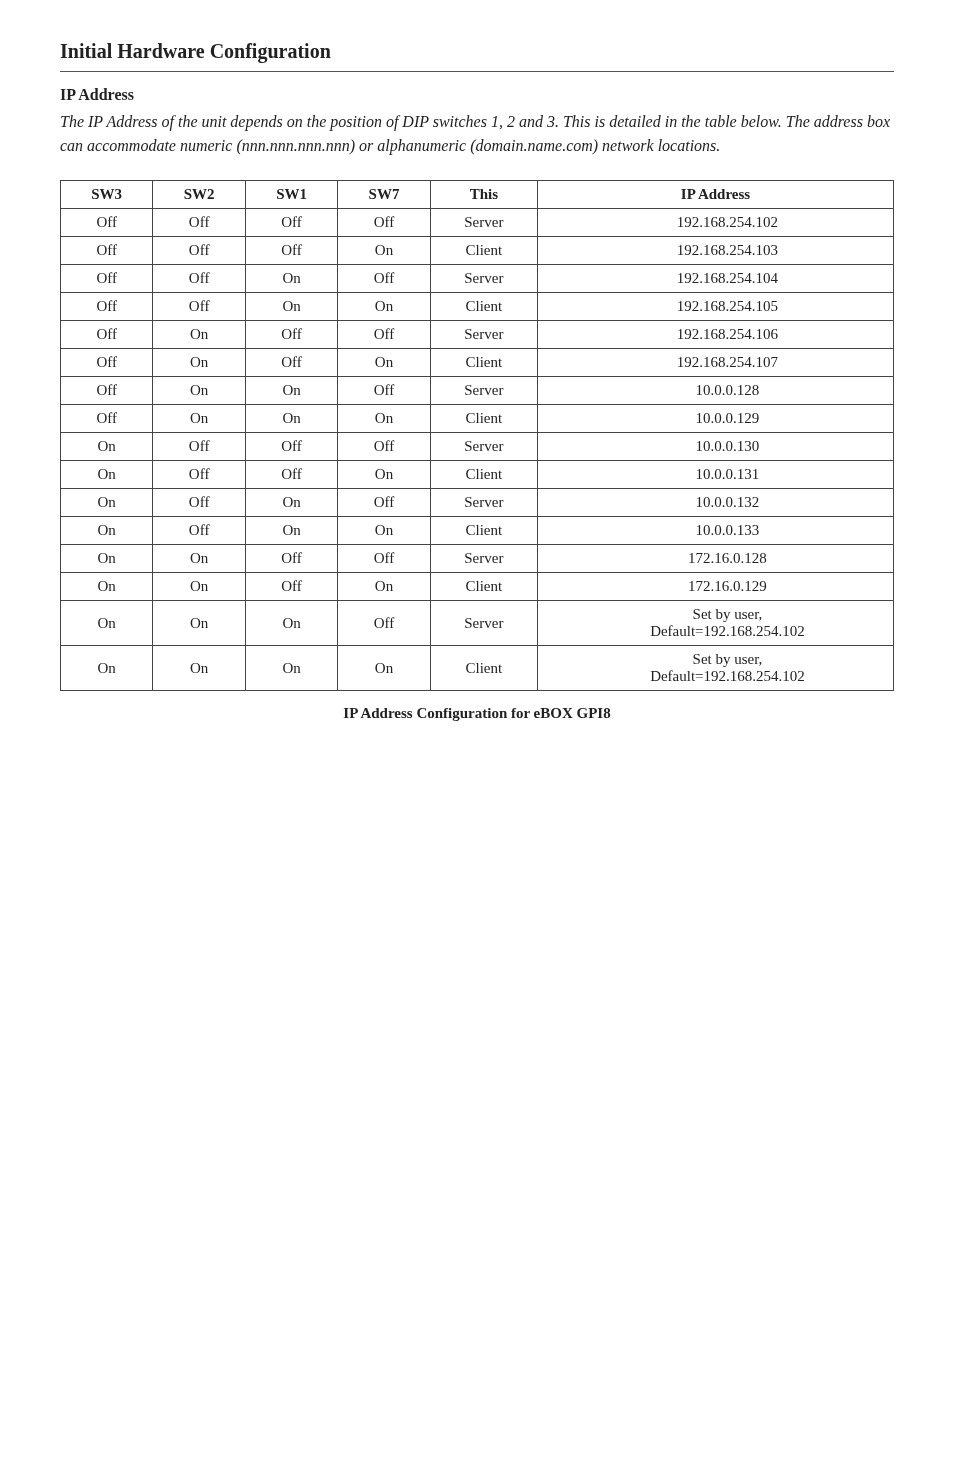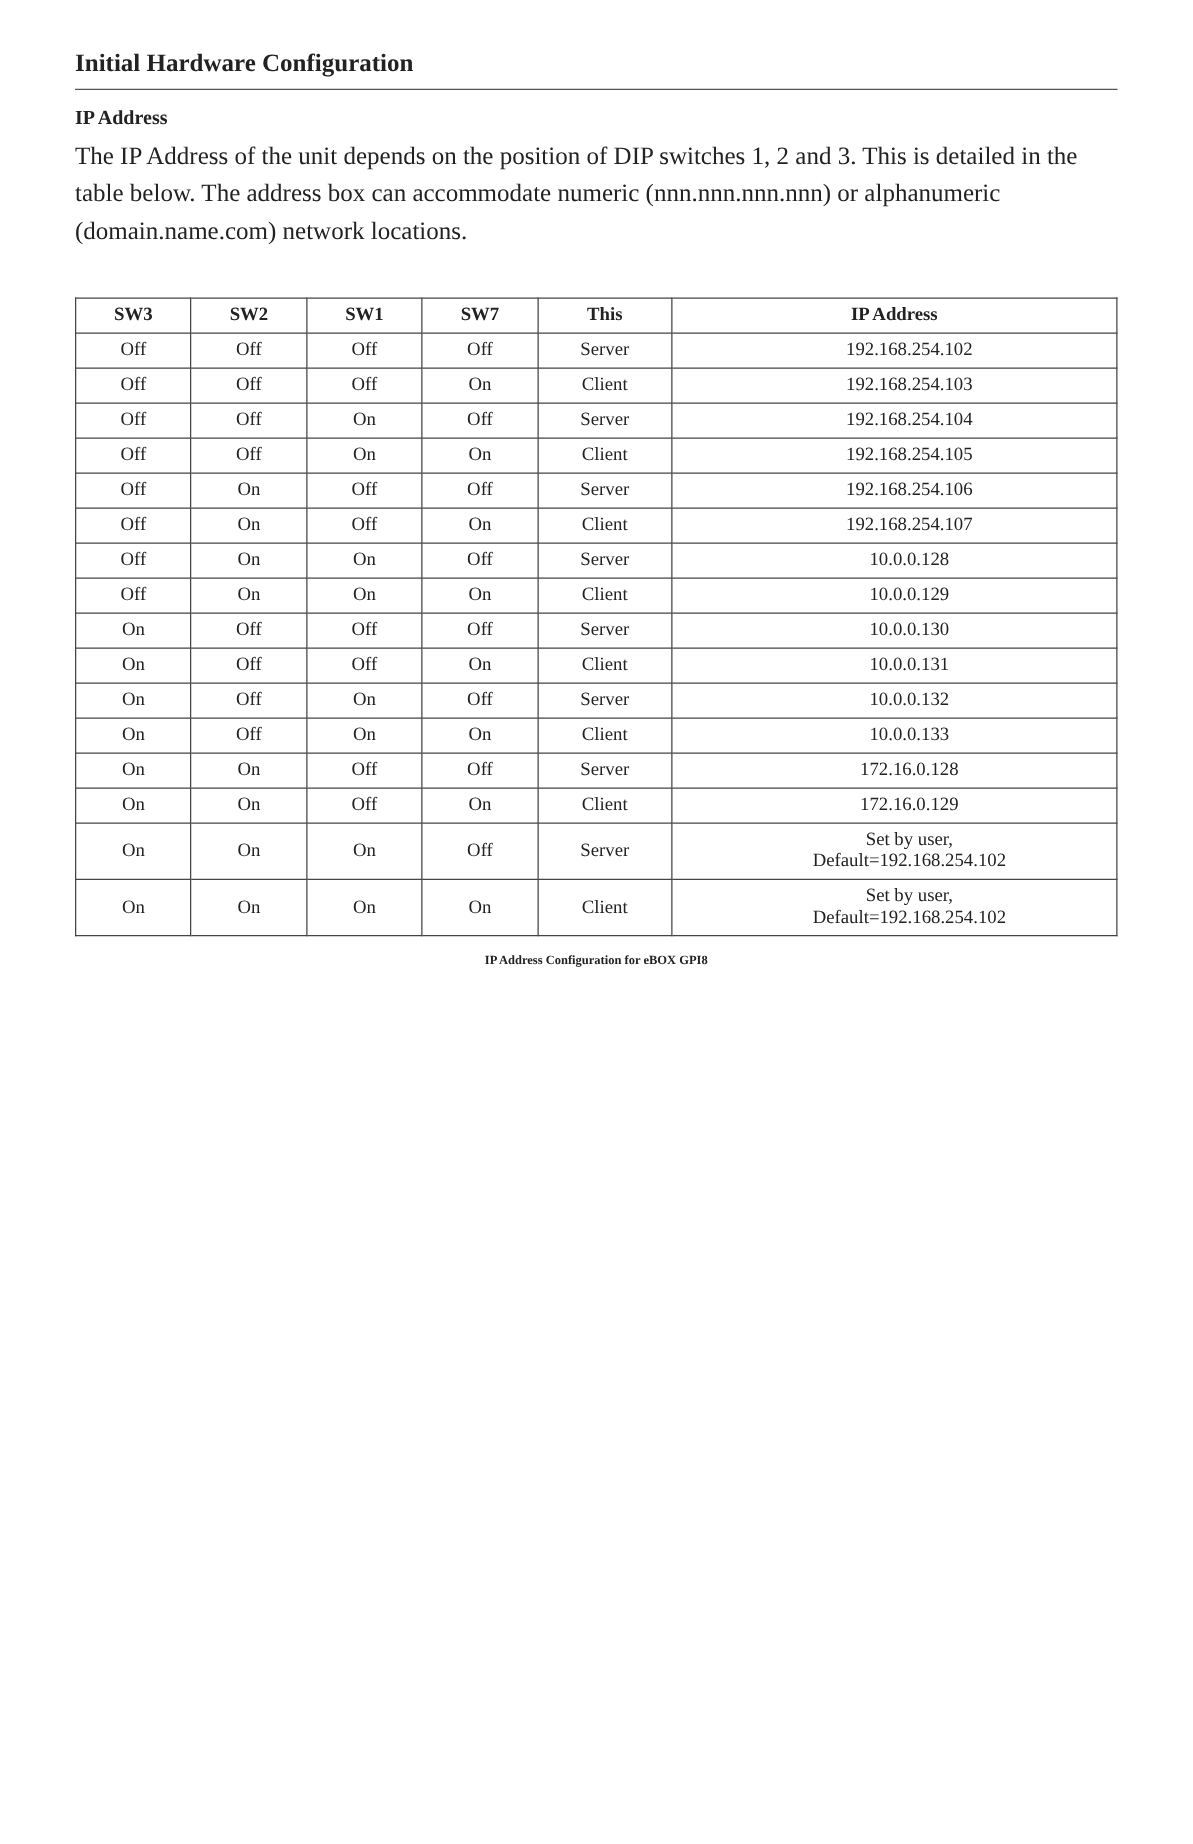--- a/index.html
+++ b/index.html
@@ -21,23 +21,24 @@
       border: none;
       border-top: 1px solid #555;
       margin-bottom: 14px;
     }
     .section-title {
       font-weight: bold;
       margin-bottom: 6px;
       font-size: 16px;
     }
     .description {
-      font-size: 20px;
+      font-size: 16px;
       line-height: 1.5;
-      margin-bottom: 38px;
+      margin-bottom: 22px;
+      font-style: italic;
     }
     table {
       border-collapse: collapse;
       width: 100%;
       margin-bottom: 14px;
       font-size: 15px;
       border-radius: 25px;
     }
     table th, table td {
       border: 1px solid #444;
@@ -48,21 +49,21 @@
       font-weight: bold;
       background: #fff;
     }
     table td.ip-address {
       text-align: center;
       padding-left: 34px;
     }
     .table-caption {
       text-align: center;
       font-weight: bold;
-      font-size: 10px;
+      font-size: 15px;
       margin-top: 4px;
     }
   </style>
 </head>
 <body>
 
 <h1>Initial Hardware Configuration</h1>
 <hr>
 
 <p class="section-title">IP Address</p>

